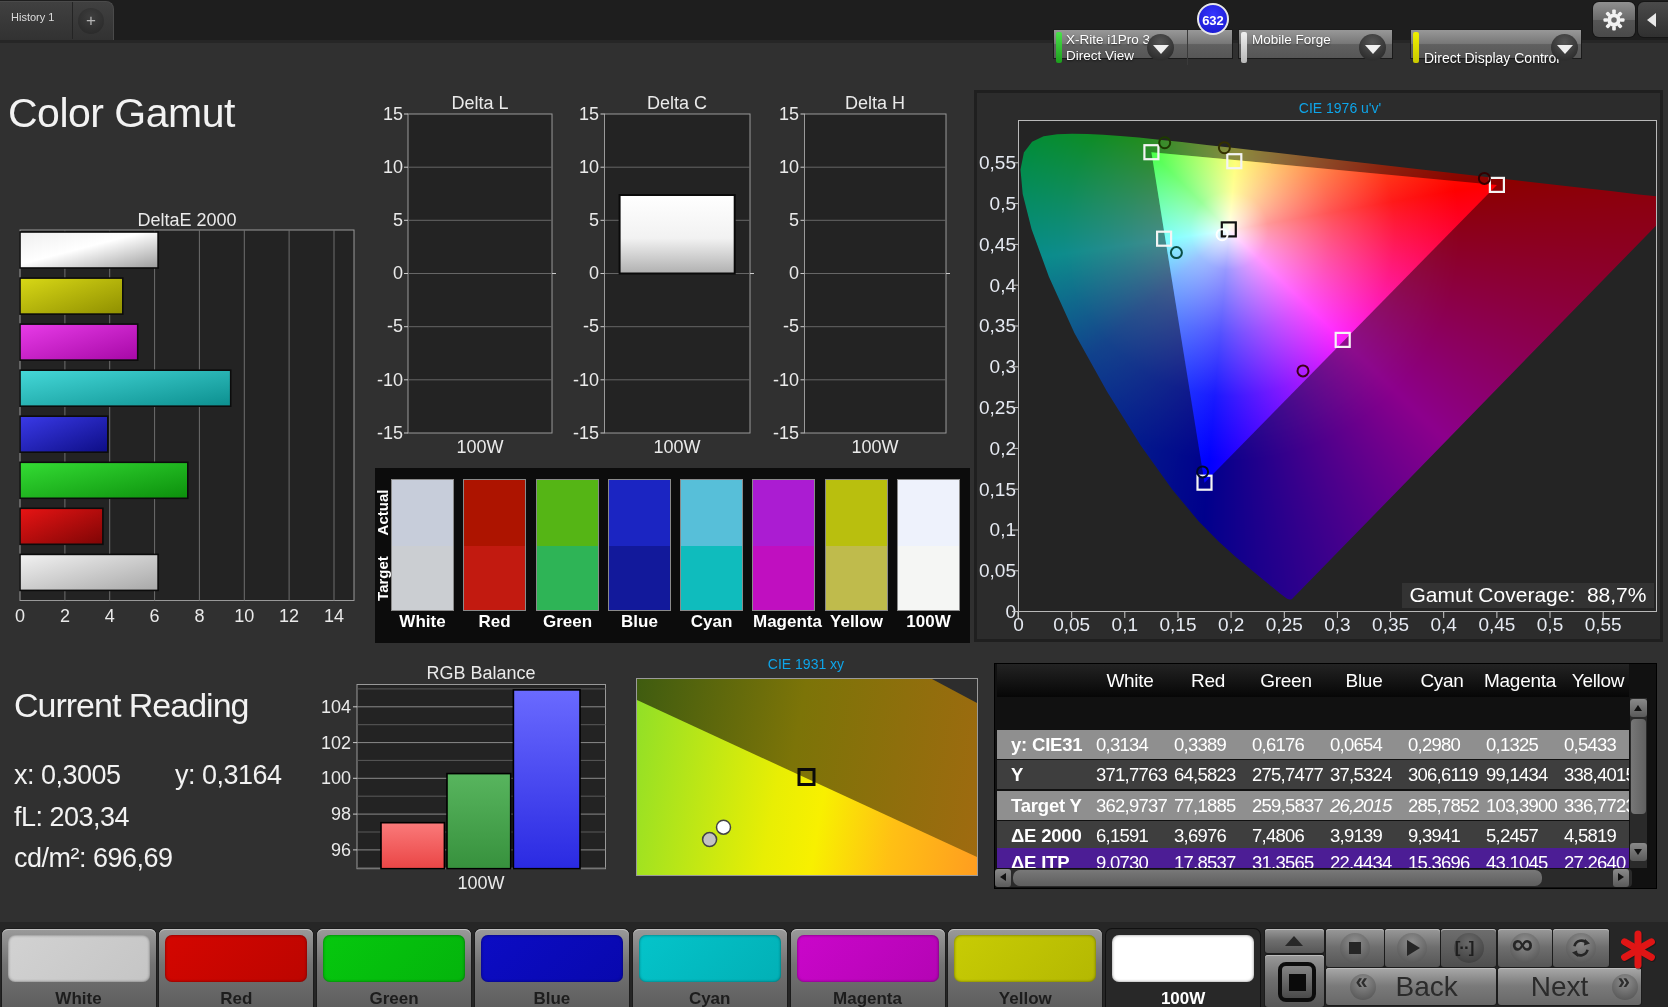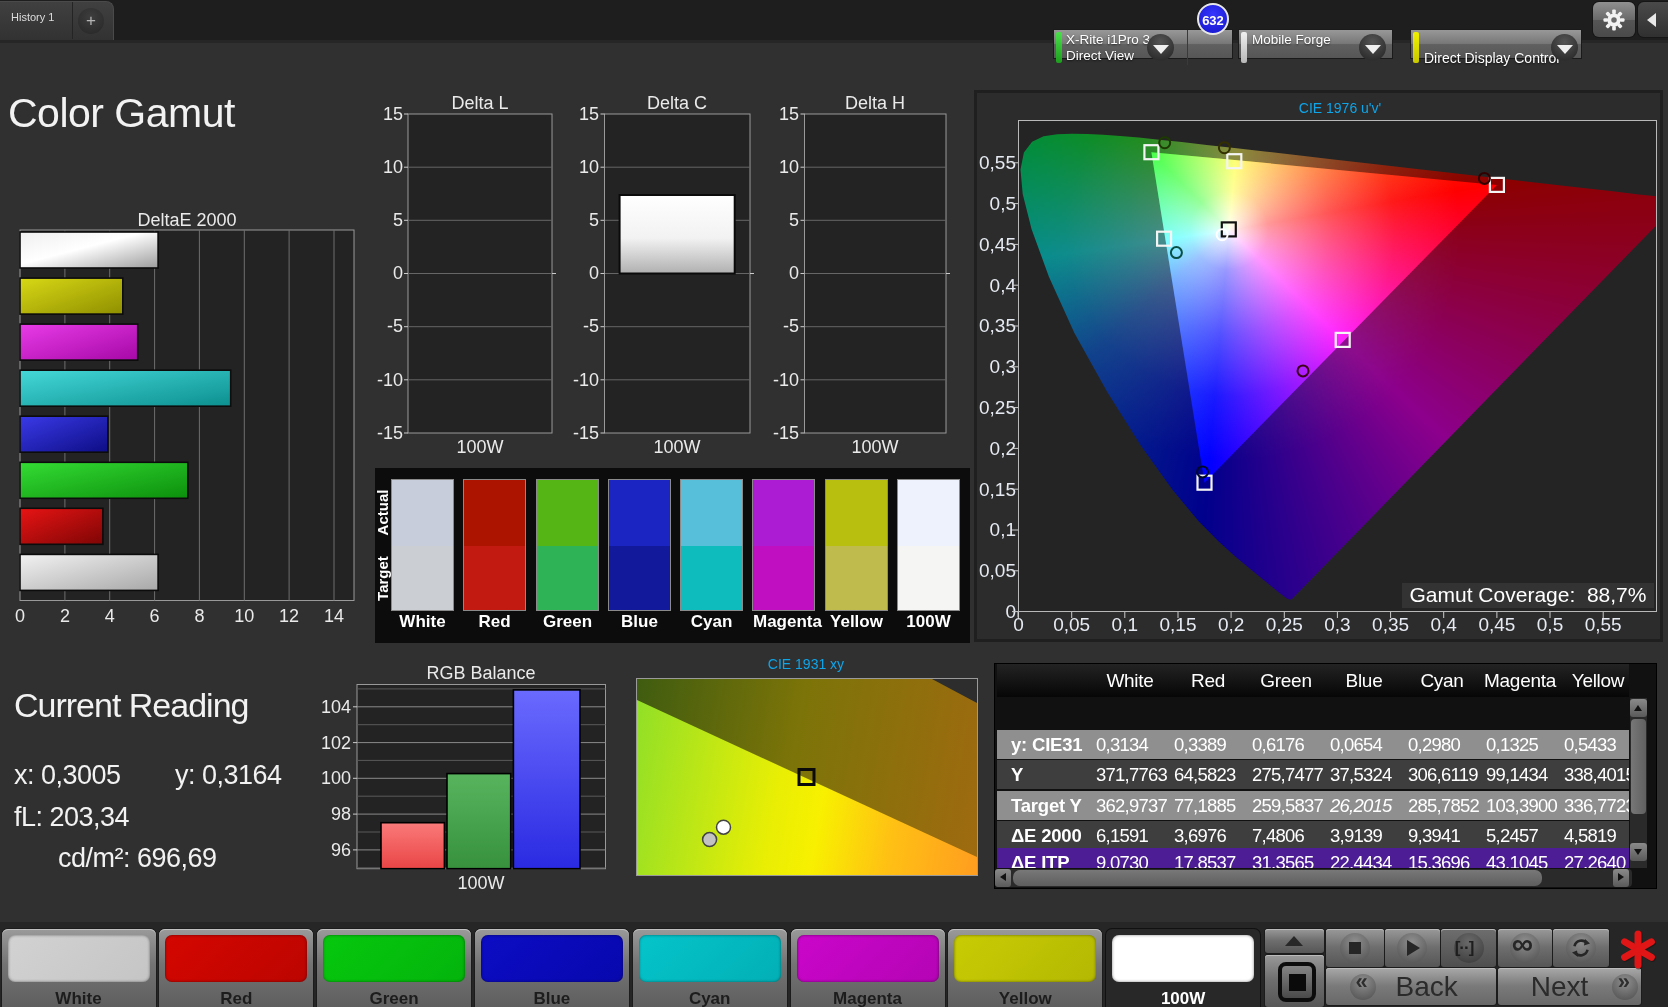--- a/index.html
+++ b/index.html
@@ -126,21 +126,21 @@
 <circle cx="12" cy="12" r="3" fill="#6a6a6a"></circle>
     </svg>
   </div>
 <div class="abs" id="collbtn"></div>
 
 <div class="abs" id="cgtitle">Color Gamut</div>
 <div class="abs" id="currdg">Current Reading</div>
 <div class="reading" style="left:14px;top:760px;">x: 0,3005</div>
 <div class="reading" style="left:175px;top:760px;">y: 0,3164</div>
 <div class="reading" style="left:14px;top:802px;">fL: 203,34</div>
-<div class="reading" style="left:14px;top:843px;margin-left:44px;">cd/m²: 696,69</div>
+<div class="reading" style="left:14px;top:843px;">cd/m²: 696,69</div>
 
 <div class="abs" id="deltaE" style="left:0;top:210px;">
 <svg width="370" height="430">
 <defs>
 <linearGradient id="gW" x1="0" y1="0" x2="1" y2="1">
           <stop offset="0" stop-color="#efefef"></stop>
           <stop offset=".45" stop-color="#ffffff"></stop>
           <stop offset="1" stop-color="#9c9c9c"></stop>
         </linearGradient>
 <linearGradient id="gY" x1="0" y1="0" x2="1" y2="1">

